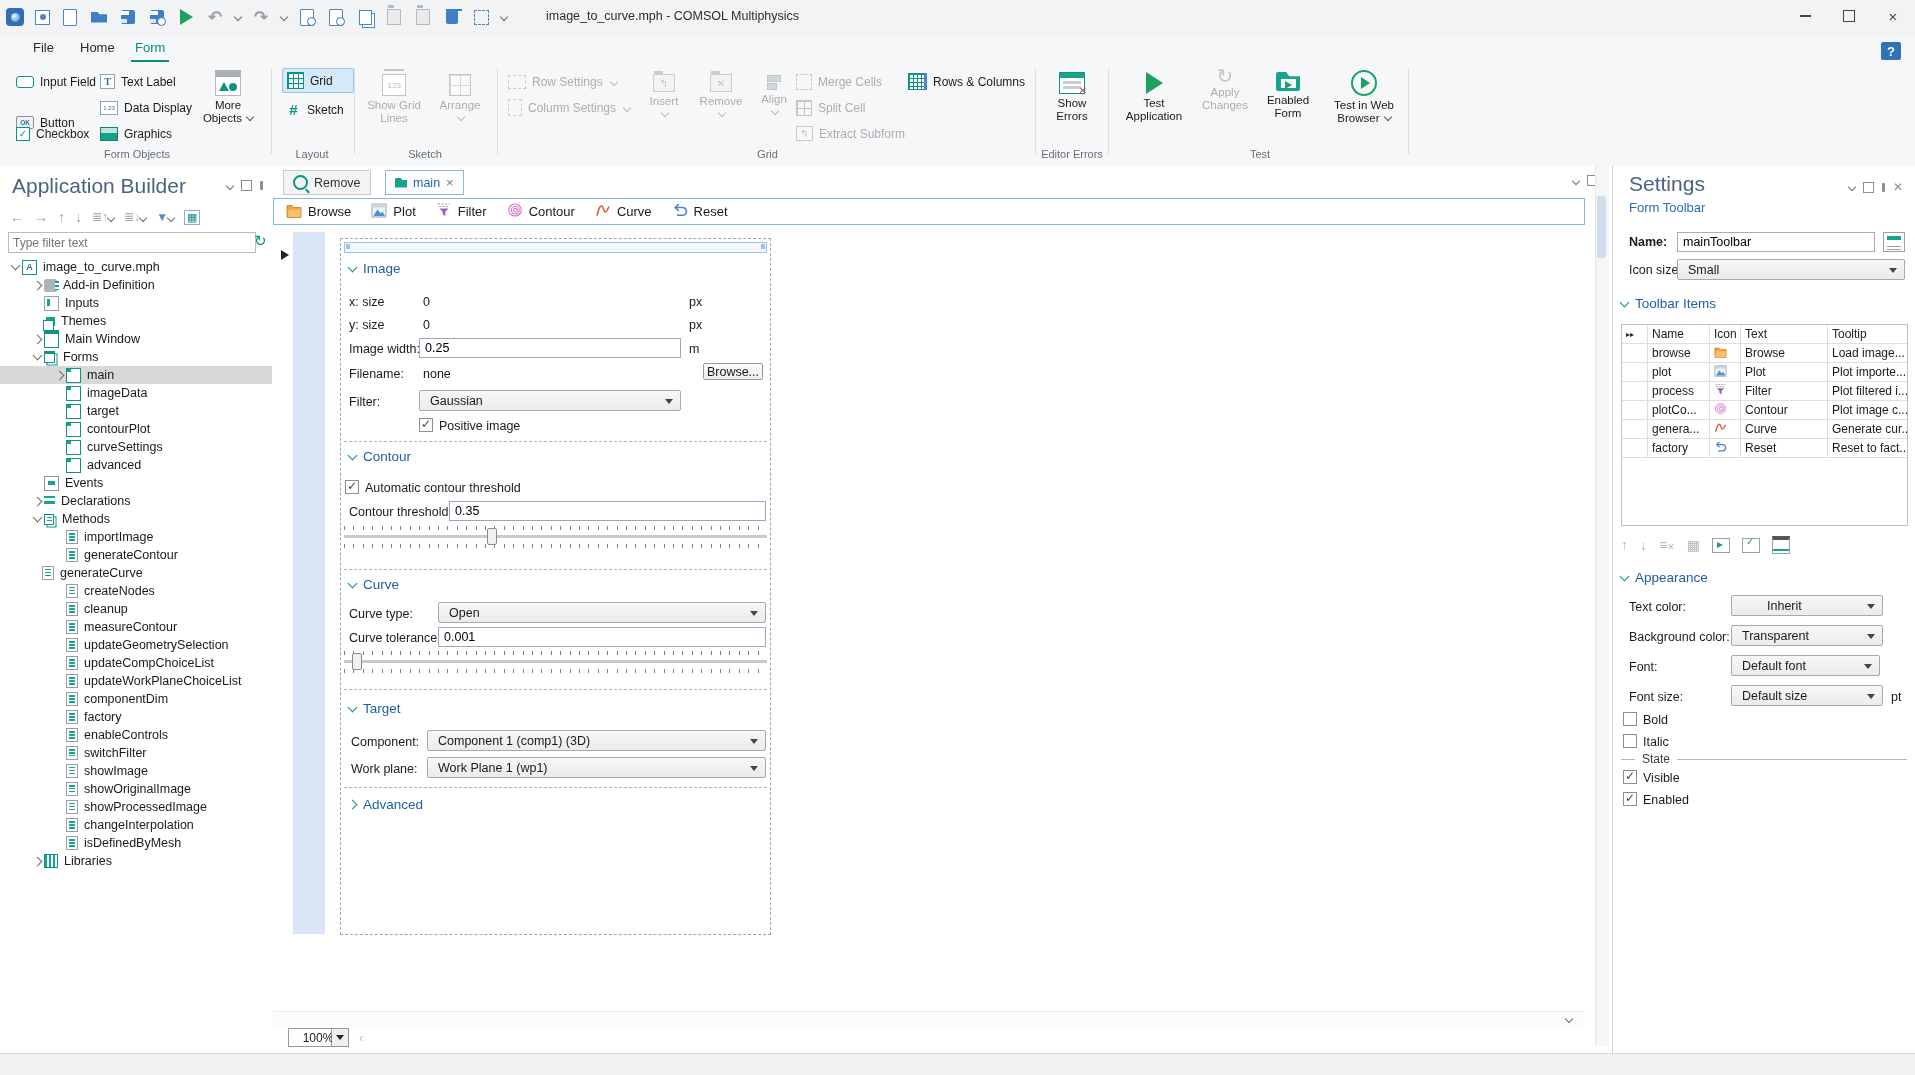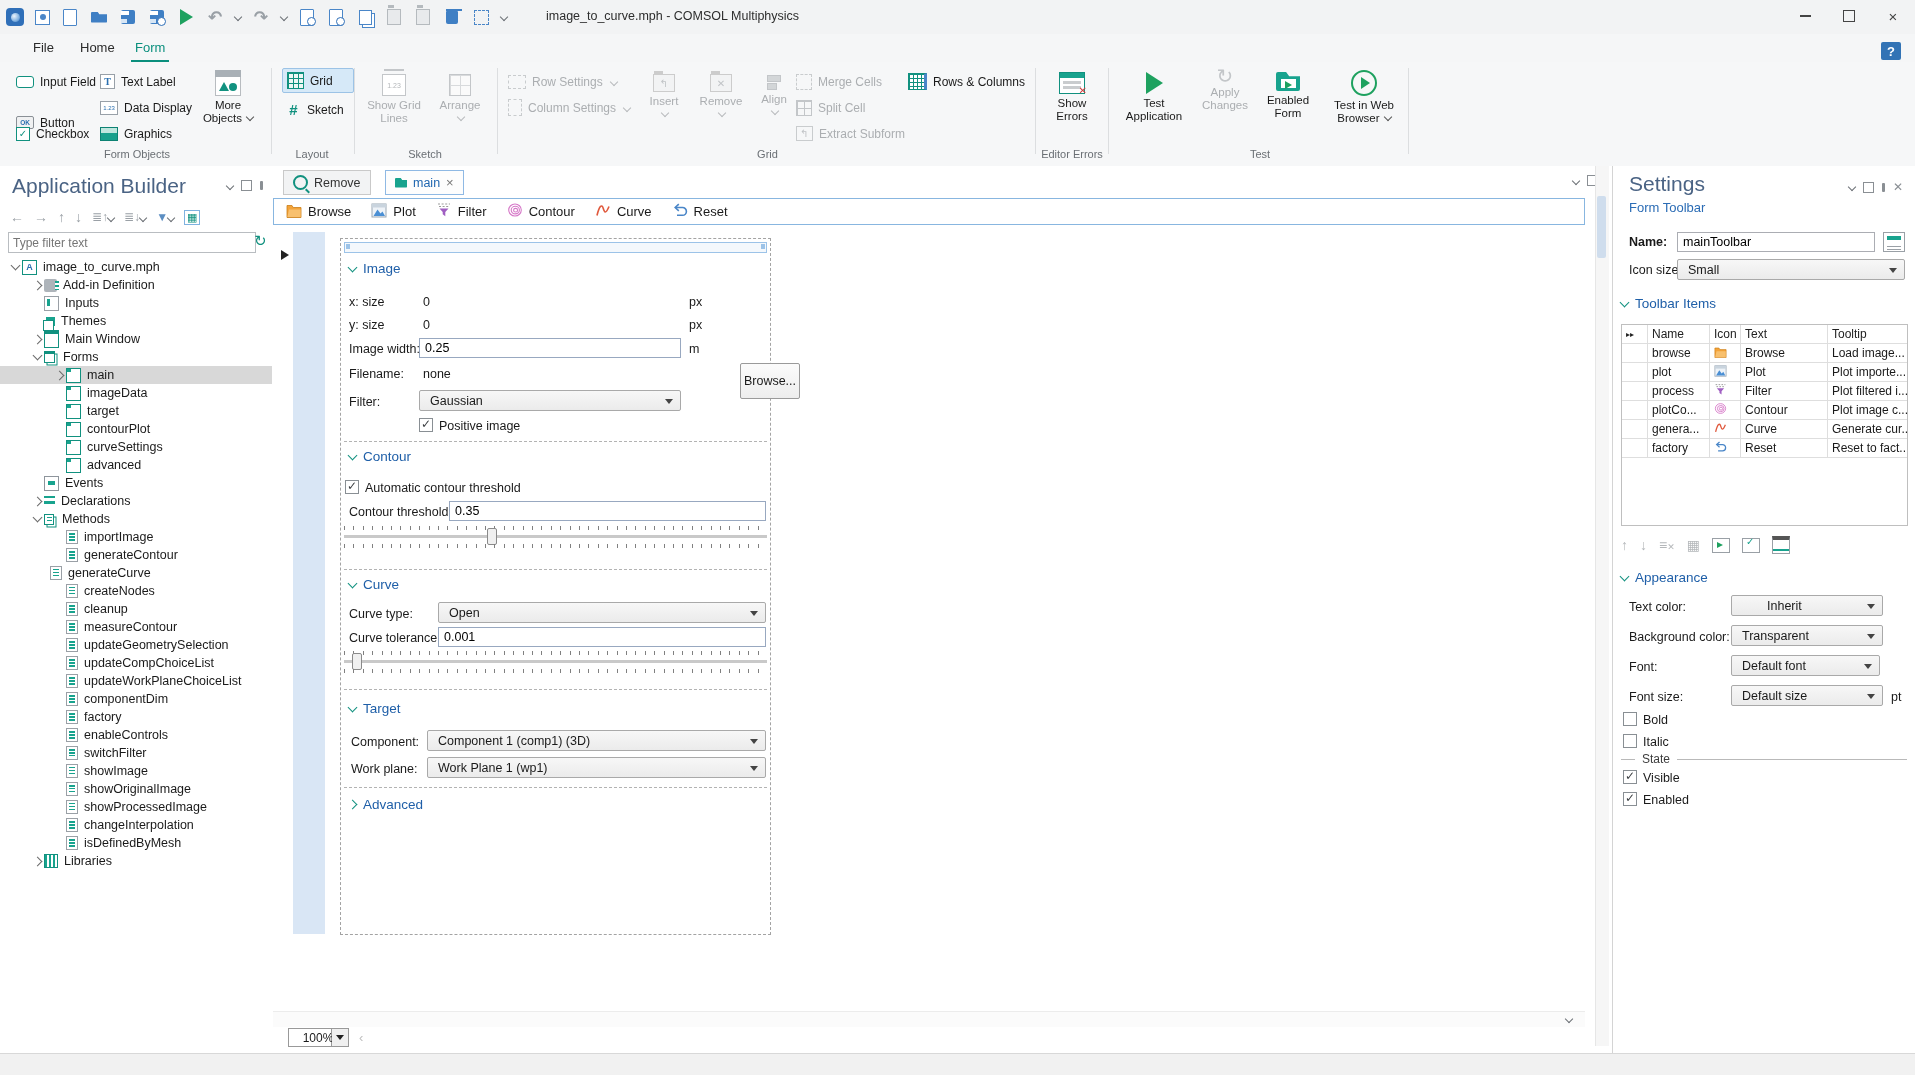--- a/index.html
+++ b/index.html
@@ -138,21 +138,21 @@
   #tb-placeholder::before{left:1px;} #tb-placeholder::after{right:1px;}
   .sect{position:absolute;display:flex;align-items:center;gap:7px;color:#1f5fa8;font-size:13.5px;}
   .cvt{width:6px;height:6px;border-right:1.6px solid #11917f;border-bottom:1.6px solid #11917f;display:inline-block;}
   .cvt.d{transform:rotate(45deg);margin-top:-3px;}
   .cvt.r{transform:rotate(-45deg);}
   .flbl{position:absolute;font-size:12.5px;}
   .fval{position:absolute;font-size:12.5px;}
   .finput{position:absolute;border:1px solid #98a8c0;background:#fff;font-size:12.5px;font-family:inherit;padding:0 5px;box-sizing:border-box;height:20px;}
   .combo{position:absolute;height:21px;border:1px solid #a9a9a9;background:linear-gradient(180deg,#f7f7f7,#ebebeb);border-radius:2px;display:flex;align-items:center;padding:0 22px 0 10px;font-size:12.5px;box-sizing:border-box;}
   .combo::after{content:"";position:absolute;right:7px;top:8px;width:0;height:0;border-left:4px solid transparent;border-right:4px solid transparent;border-top:5px solid #444;}
-  .fbutton{position:absolute;height:36px;border:1px solid #9a9a9a;background:linear-gradient(180deg,#fbfbfb,#ededed);border-radius:2px;font-size:12.5px;display:flex;align-items:center;justify-content:center;box-sizing:border-box;margin-left:37px;}
+  .fbutton{position:absolute;height:17px;border:1px solid #9a9a9a;background:linear-gradient(180deg,#fbfbfb,#ededed);border-radius:2px;font-size:12.5px;display:flex;align-items:center;justify-content:center;box-sizing:border-box;}
   .cb{position:absolute;width:14px;height:14px;border:1px solid #898f94;background:#fff;box-sizing:border-box;}
   .cb.ck::before{content:"✓";position:absolute;left:1px;top:-2px;font-size:12px;color:#3d4043;font-weight:bold;}
   .cblbl{position:absolute;font-size:12.5px;}
   .dash{position:absolute;left:3px;width:423px;border-top:1px dashed #b3b3b3;}
   .slider{position:absolute;height:22px;}
   .slider .tk{position:absolute;left:0;right:0;height:4px;background:repeating-linear-gradient(90deg,#808080 0 1px,transparent 1px 9.4px);}
   .slider .tr{position:absolute;left:0;right:0;top:9px;height:3px;background:#c9c9c9;}
   .slider .th{position:absolute;top:2px;width:10px;height:17px;background:#f0f0f0;border:1px solid #8a8a8a;border-radius:2px;box-sizing:border-box;}
   #zoomctl{left:15px;top:862px;height:19px;display:flex;align-items:center;}
   #zoombox{width:44px;height:19px;border:1px solid #999;background:#fff;display:flex;align-items:center;justify-content:center;font-size:12px;box-sizing:border-box;padding-left:16px;}
@@ -507,21 +507,21 @@
       <div class="trow" style="padding-left: 52px;">
         <span class="texp"></span>
         <span class="ti ti-method"></span>
         <span>importImage</span>
       </div>
       <div class="trow" style="padding-left: 52px;">
         <span class="texp"></span>
         <span class="ti ti-method"></span>
         <span>generateContour</span>
       </div>
-      <div class="trow" style="padding-left: 36px;">
+      <div class="trow" style="padding-left: 28px;">
         <span class="texp"></span>
         <span class="ti ti-method"></span>
         <span>generateCurve</span>
       </div>
       <div class="trow" style="padding-left: 52px;">
         <span class="texp"></span>
         <span class="ti ti-method"></span>
         <span>createNodes</span>
       </div>
       <div class="trow" style="padding-left: 52px;">

